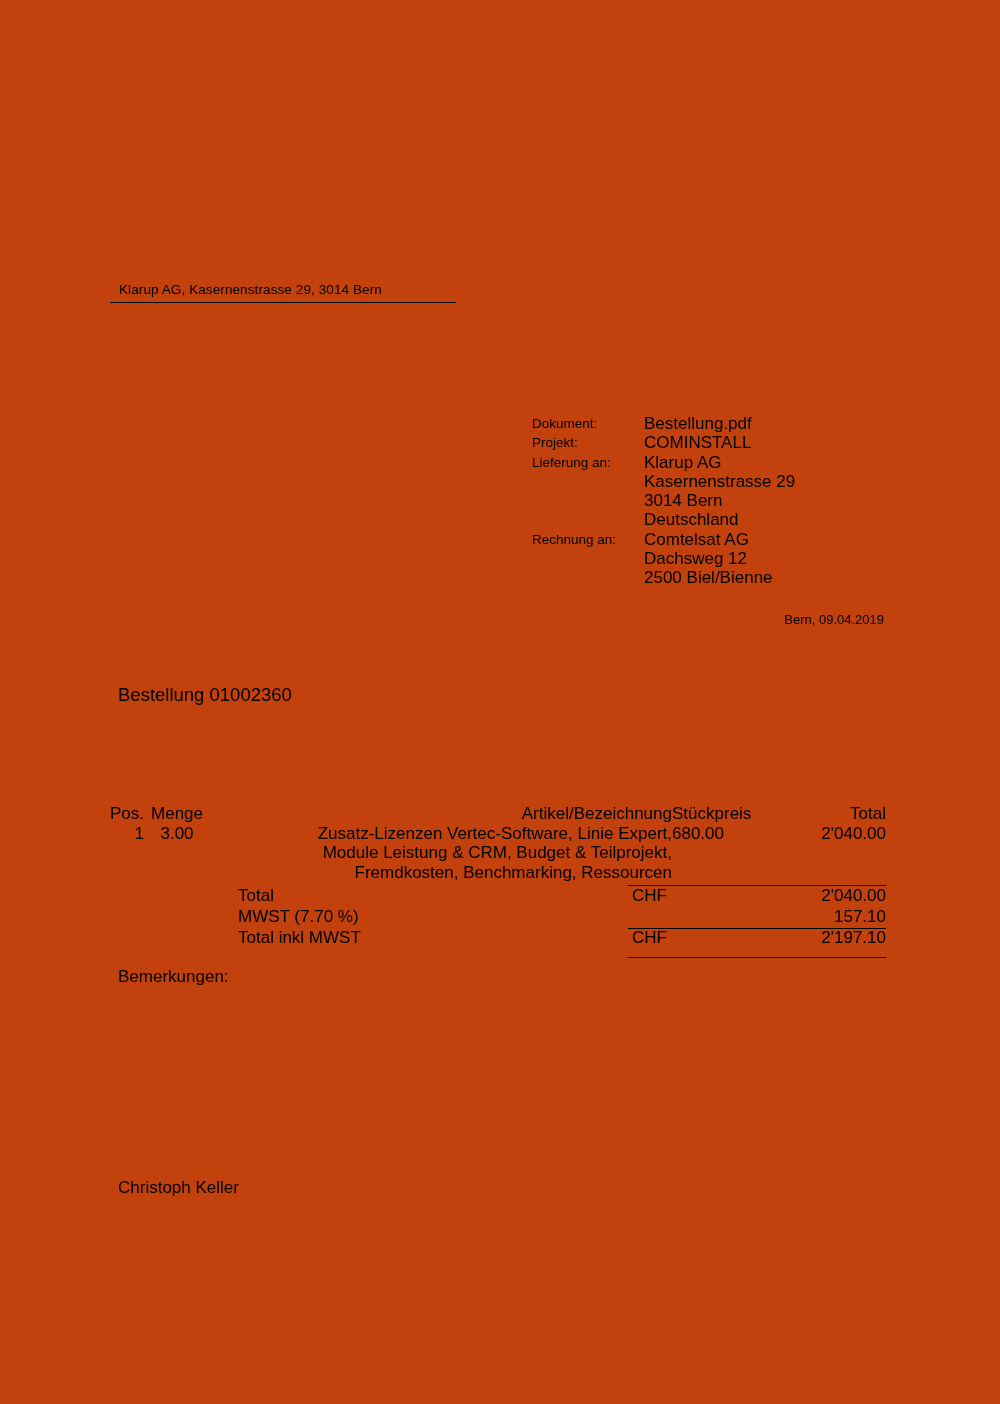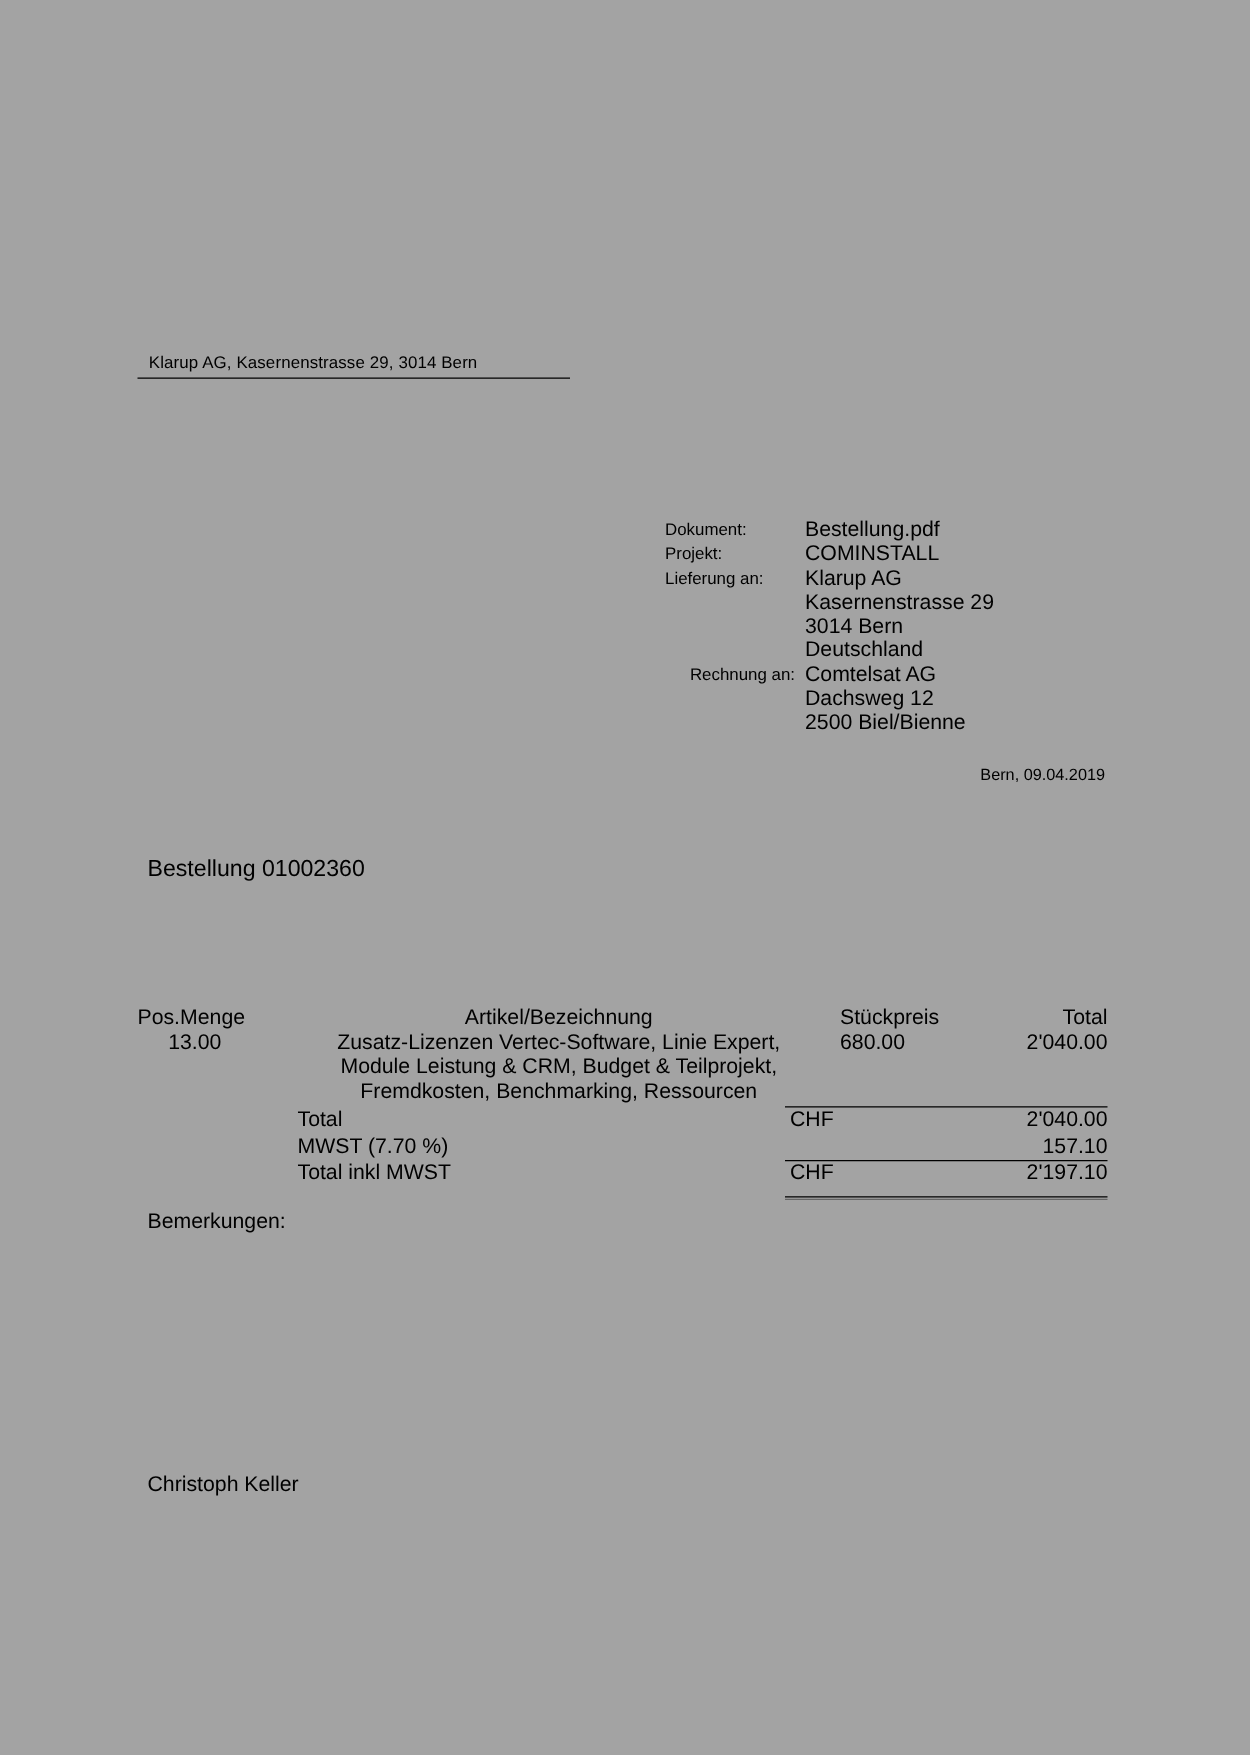--- a/index.html
+++ b/index.html
@@ -9,21 +9,21 @@
     background: #ffffff;
   }
   body {
     font-family: "Liberation Sans", sans-serif;
     color: #000000;
   }
   #page {
     position: relative;
     width: 1000px;
     height: 1404px;
-    background: #a3a3a3;
+    background: #c2410c;
     overflow: hidden;
   }
 
   
   #sender-block {
     position: absolute;
     left: 110px;
     top: 281px;
     width: 346px;
   }
@@ -51,21 +51,20 @@
     white-space: nowrap;
   }
   .meta-label {
     font-size: 13.5px;
     line-height: 19.3px;
     width: 104px;
     padding-right: 6px !important;
     text-align: left;
   }
   .meta-label.right-al {
-    text-align: right;
     padding-right: 8px !important;
     margin-top: 39px;
   }
   .meta-value {
     font-size: 17px;
     line-height: 19.3px;
   }
 
   #meta-contact { left: 532px; top: 310px; }
   #meta-doc     { left: 532px; top: 414px; }
@@ -100,22 +99,22 @@
     border-collapse: collapse;
   }
   #items td, #items th {
     padding: 0;
     font-weight: normal;
     font-size: 17px;
     line-height: 19.6px;
     vertical-align: top;
   }
   .col-pos    { width: 34px;  text-align: right; }
-  .col-menge  { width: 66px;  text-align: left; padding-right: 12px !important; }
-  .col-desc   { text-align: center; }
+  .col-menge  { width: 66px;  text-align: center; padding-right: 12px !important; }
+  .col-desc   { text-align: right; }
   .col-price  { width: 110px; text-align: left; }
   .col-total  { width: 104px; text-align: right; }
 
   
   #totals {
     position: absolute;
     left: 238px;
     top: 885px;
     width: 648px;
   }

